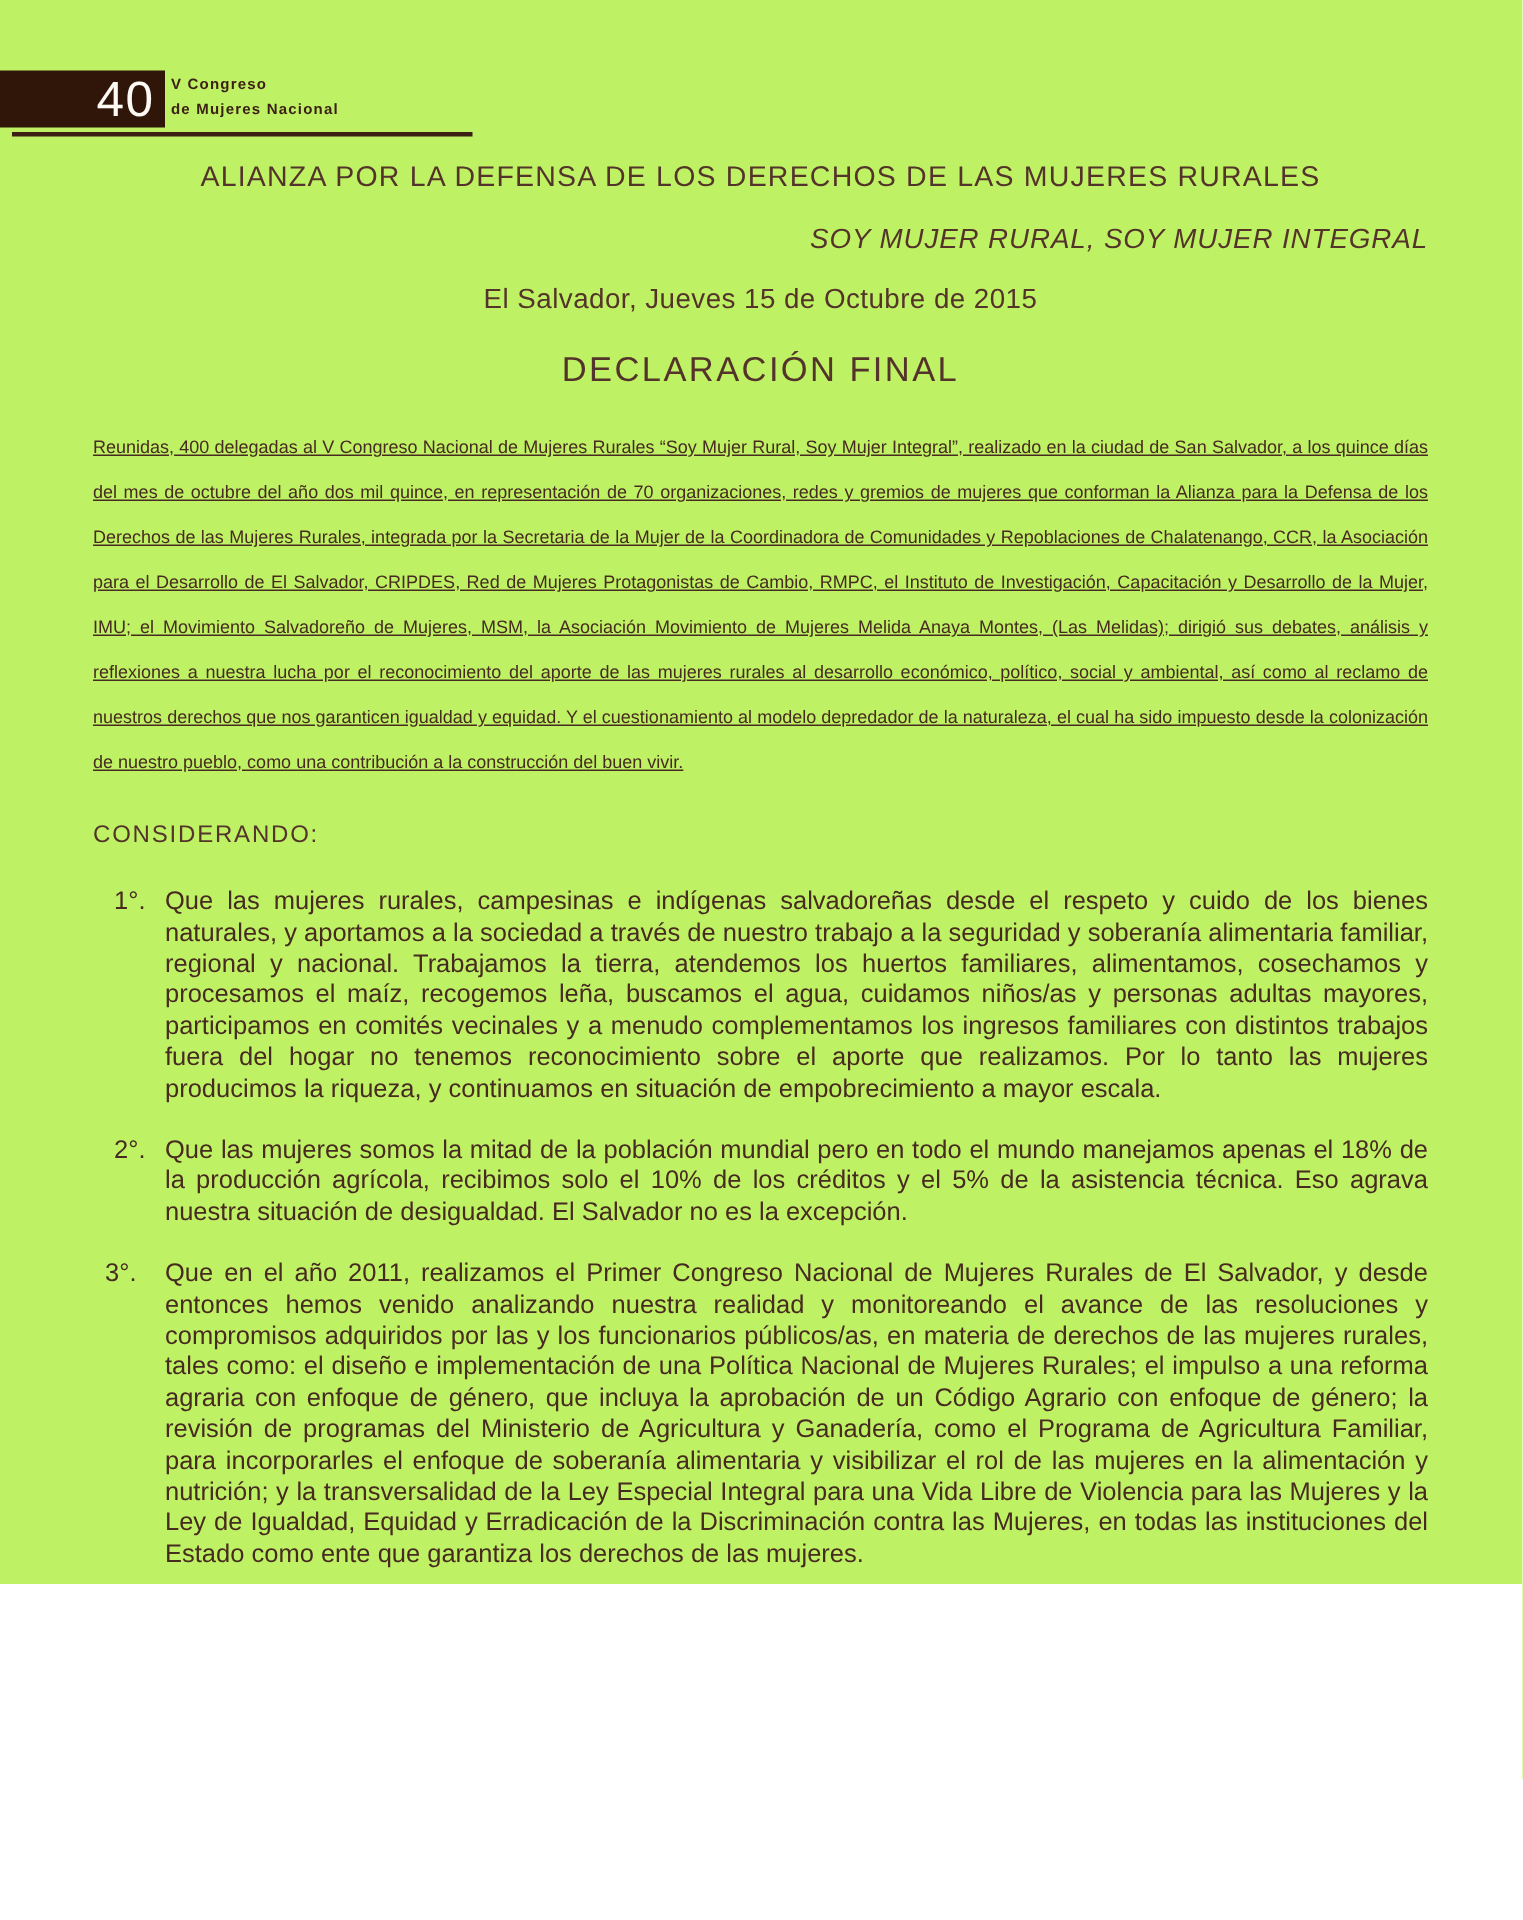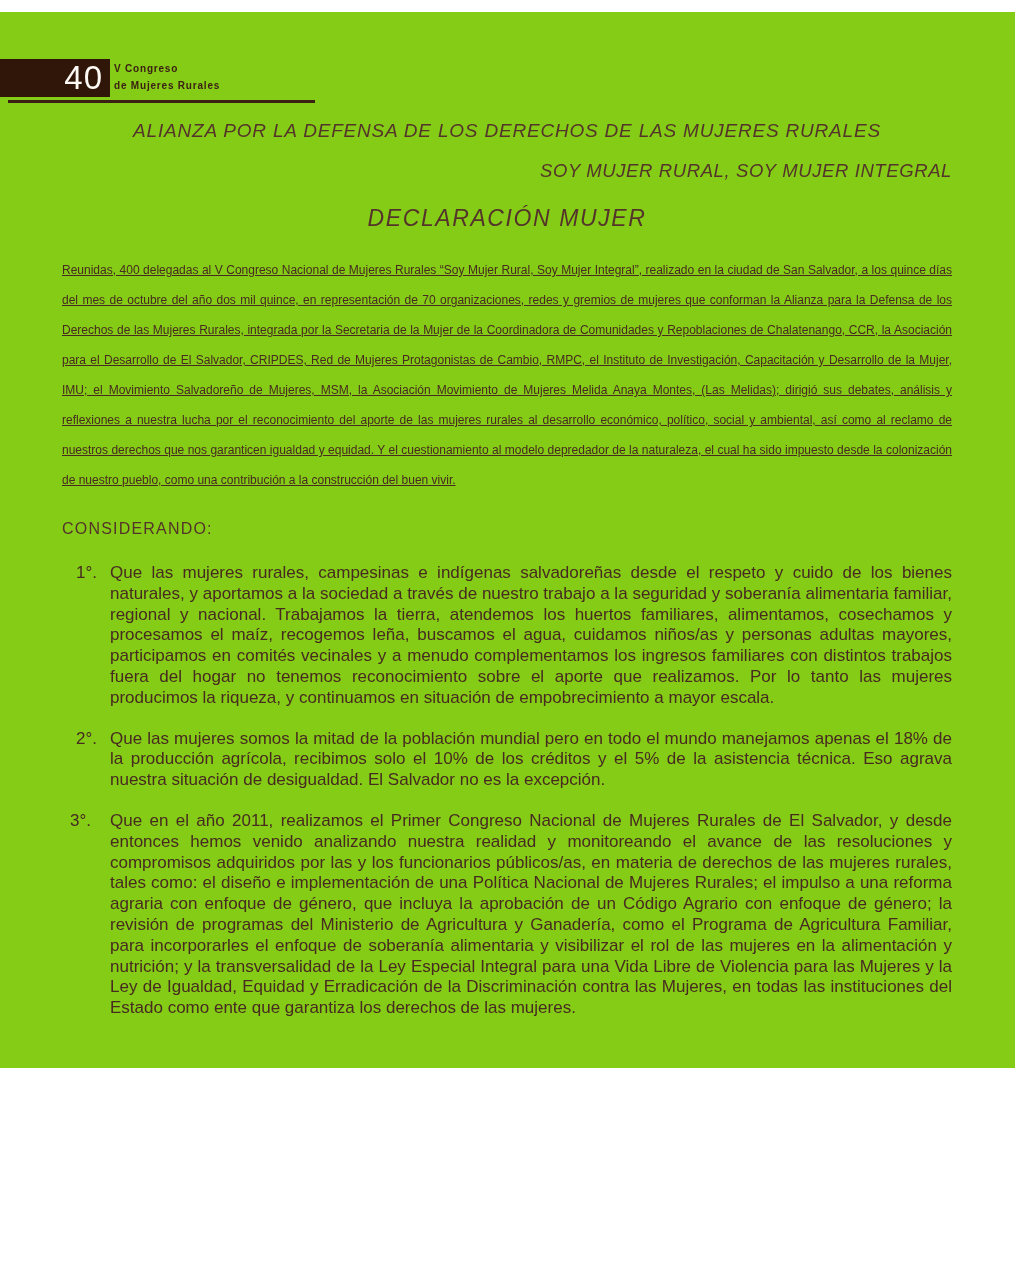--- a/index.html
+++ b/index.html
@@ -4,22 +4,22 @@
 <style>
   html, body {
     margin: 0;
     padding: 0;
     background: #ffffff;
   }
   .page {
     position: relative;
     width: 1015px;
     height: 1056px;
-    margin: 12px auto;
-    background: #84cc16;
+    margin: 0 auto;
+    background: #bef264;
     overflow: hidden;
     font-family: "Liberation Sans", sans-serif;
     color: #4a2b21;
     box-sizing: border-box;
   }
 
   
   .header {
     position: absolute;
     top: 47px;
@@ -60,21 +60,21 @@
     background: #3c2014;
   }
 
   
   .content {
     position: absolute;
     top: 100px;
     left: 62px;
     width: 890px;
   }
-  .t-center { text-align: center; font-style: italic; }
+  .t-center { text-align: center; }
   .title1 {
     margin-top: 8px;
     font-size: 19px;
     font-weight: 400;
     letter-spacing: 0.8px;
     color: #54342a;
   }
   .title2 {
     margin-top: 19px;
     font-size: 18.5px;
@@ -144,35 +144,36 @@
 </head>
 <body>
 
 <div class="page">
 
   <div class="header">
     <div class="brandrow">
       <div class="numbox">40</div>
       <div class="brandtext">
         <div>V Congreso</div>
-        <div>de Mujeres Rurales</div>
+        <div>de Mujeres Nacional</div>
       </div>
     </div>
     <div class="header-rule"></div>
   </div>
 
   <div class="content">
 
     <div class="title1 t-center">ALIANZA POR LA DEFENSA DE LOS DERECHOS DE LAS MUJERES RURALES</div>
 
 
     <div class="title3 t-center">SOY MUJER RURAL, SOY MUJER INTEGRAL</div>
 
+    <div class="dateline t-center">El Salvador, Jueves 15 de Octubre de 2015</div>
 
-    <div class="doc-heading t-center">DECLARACIÓN MUJER</div>
+    <div class="doc-heading t-center">DECLARACIÓN FINAL</div>
 
     <p class="intro">Reunidas, 400 delegadas al V Congreso Nacional de Mujeres Rurales “Soy Mujer Rural, Soy Mujer Integral”, realizado en la ciudad de San Salvador, a los quince días del mes de octubre del año dos mil quince, en representación de 70 organizaciones, redes y gremios de mujeres que conforman la Alianza para la Defensa de los Derechos de las Mujeres Rurales, integrada por la Secretaria de la Mujer de la Coordinadora de Comunidades y Repoblaciones  de Chalatenango, CCR, la Asociación para el Desarrollo de El Salvador, CRIPDES, Red de Mujeres Protagonistas de Cambio, RMPC, el Instituto de Investigación, Capacitación y Desarrollo de la Mujer, IMU; el Movimiento Salvadoreño de Mujeres, MSM, la Asociación Movimiento de Mujeres Melida Anaya Montes, (Las Melidas); dirigió sus debates, análisis y reflexiones a nuestra lucha por el reconocimiento del aporte de las mujeres rurales al desarrollo económico, político, social y ambiental, así como al reclamo de nuestros derechos que nos garanticen igualdad y equidad.  Y el cuestionamiento al modelo depredador de la naturaleza, el cual ha sido impuesto desde la colonización de nuestro pueblo, como una contribución a la construcción del buen vivir.</p>
 
     <div class="section-heading">CONSIDERANDO:</div>
 
     <div class="items">
 
       <div class="item">
         <span class="num">1°.</span>
         <span>Que las mujeres rurales, campesinas e indígenas salvadoreñas desde el respeto y cuido de los bienes naturales, y aportamos a la sociedad a través de nuestro trabajo a la seguridad y soberanía alimentaria familiar, regional y nacional. Trabajamos la tierra, atendemos los huertos familiares, alimentamos, cosechamos y procesamos el maíz, recogemos leña, buscamos el agua, cuidamos niños/as y personas adultas mayores, participamos en comités vecinales y a menudo complementamos los ingresos familiares con distintos trabajos fuera del hogar no tenemos reconocimiento sobre el aporte que realizamos. Por lo tanto las mujeres producimos la riqueza, y continuamos en situación de empobrecimiento a mayor escala.</span>

